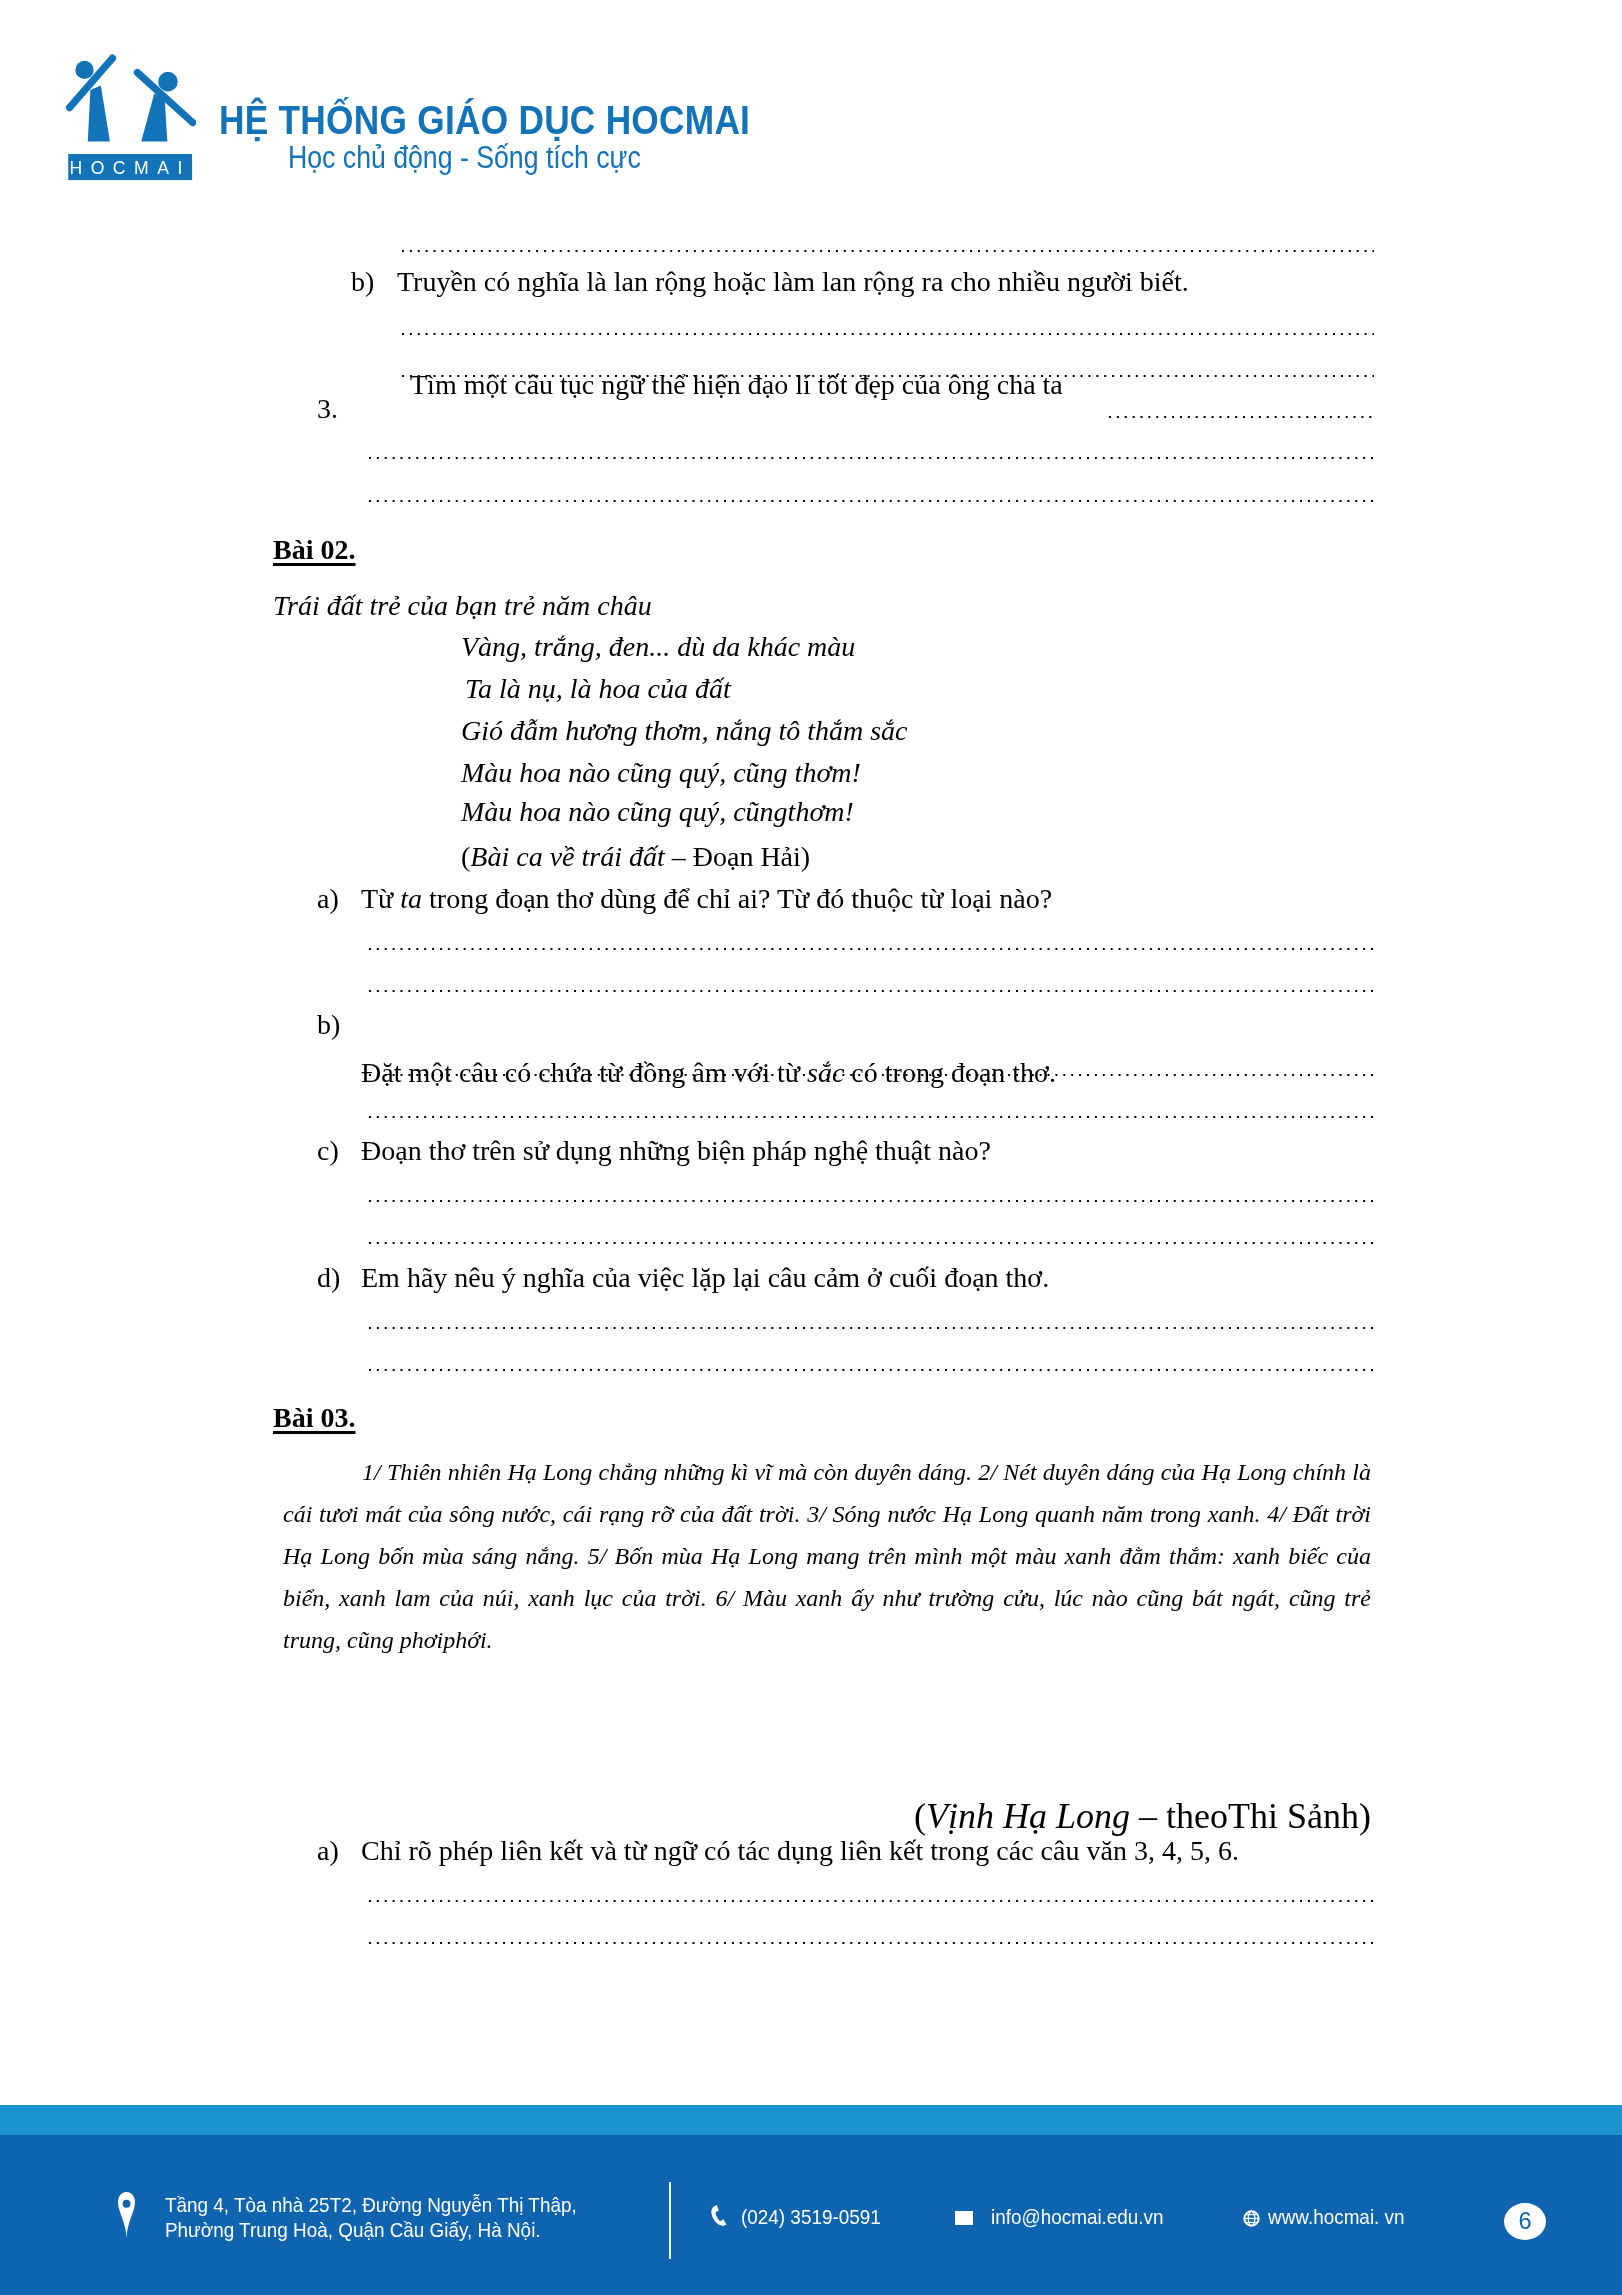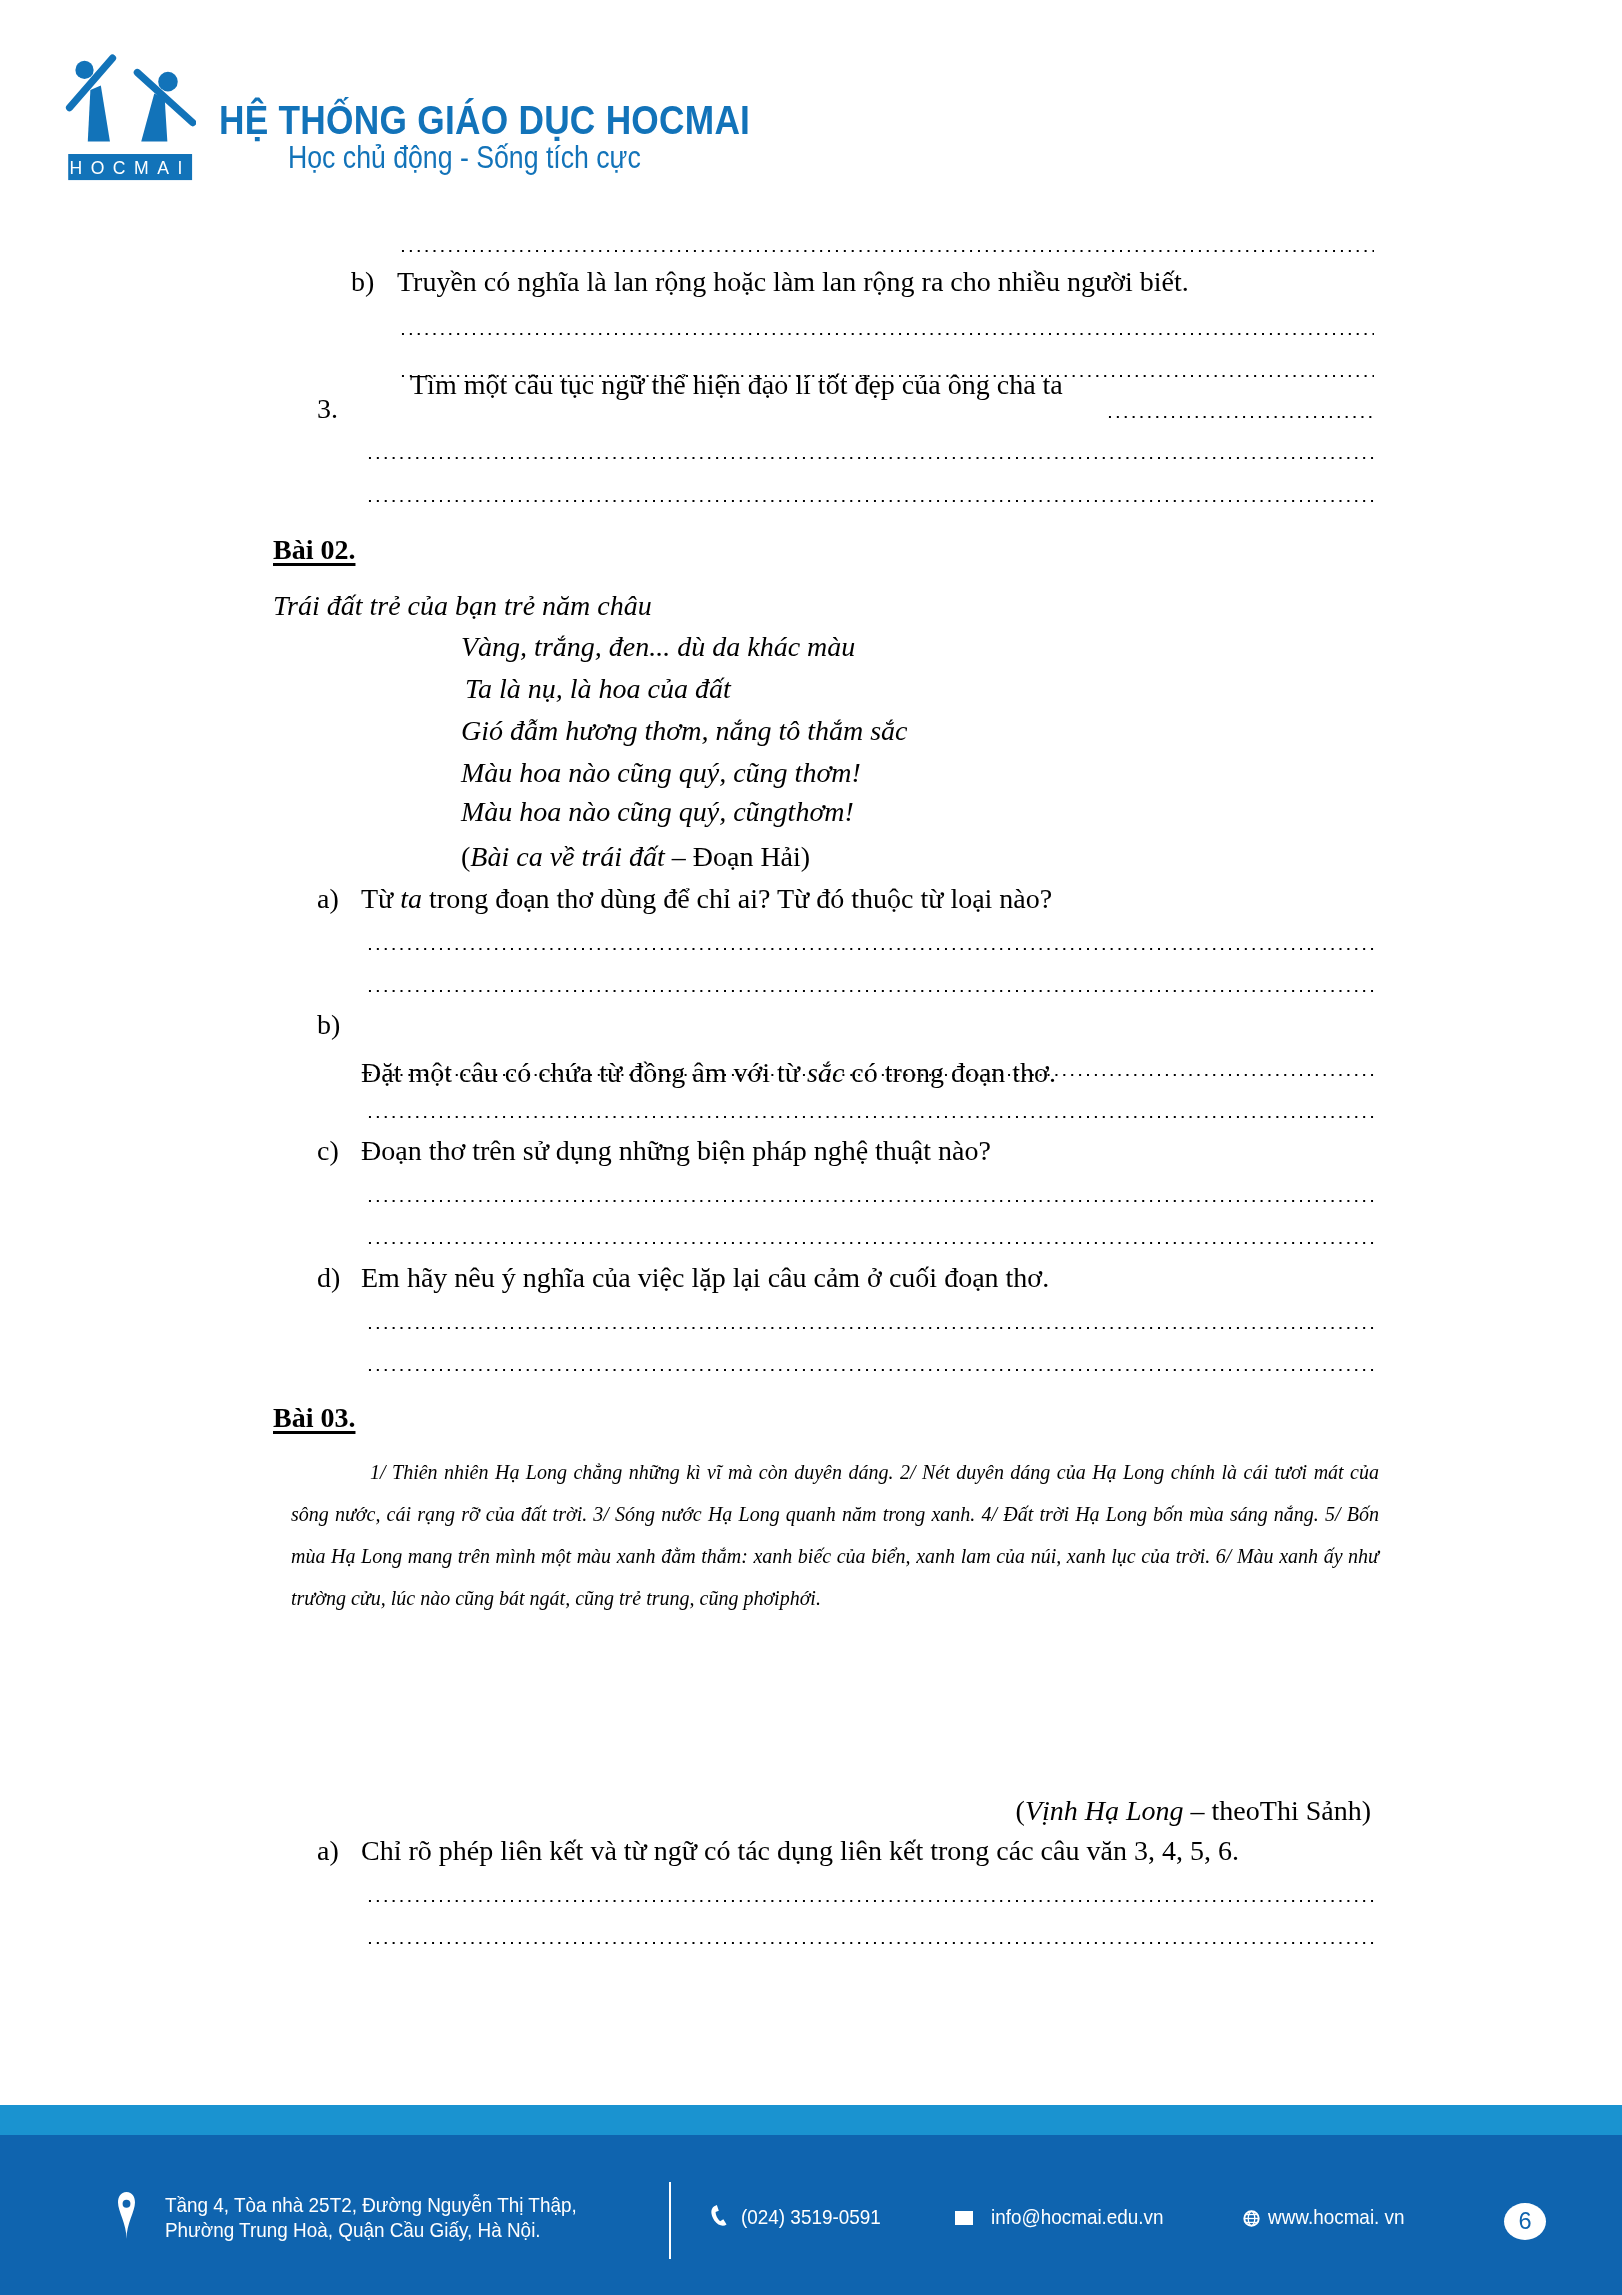--- a/index.html
+++ b/index.html
@@ -26,24 +26,24 @@
   .i { font-style: italic; }
   .b { font-weight: bold; }
   .u { text-decoration: underline; text-decoration-thickness: 2.6px; text-underline-offset: 3.9px; }
   .dots {
     position: absolute; height: 3.9px; right: 249px;
     background-image: radial-gradient(circle, #000 1px, transparent 1.4px);
     background-size: 7.9px 3.9px; background-repeat: repeat-x;
   }
   .para {
     position: absolute; left: 283px; width: 1088px;
-    font-size: 20px; line-height: 42px; font-style: italic; text-align: justify; margin-left: 8px;
+    font-size: 24px; line-height: 42px; font-style: italic; text-align: justify;
   }
   .para p { margin: 0; text-indent: 79px; }
-  .attr { position: absolute; right: 252px; font-size: 28px; white-space: nowrap; }
+  .attr { position: absolute; right: 252px; font-size: 36px; white-space: nowrap; }
   
   .footer-stripe { left: 0; top: 2105px; width: 1623px; height: 30px; background: #1a93d0; }
   .footer-main { left: 0; top: 2135px; width: 1623px; height: 160px; background: #0f64af; }
   .ft { color: #fff; font-family: "Liberation Sans", sans-serif; font-size: 21px; white-space: nowrap;
         transform: scaleX(0.9); transform-origin: left top; }
   .divider { left: 669px; top: 2182px; width: 2px; height: 77px; background: #fff; }
   .page-badge {
     left: 1504px; top: 2203px; width: 42px; height: 37px; border-radius: 50%;
     background: #fff; color: #0f64af; font-family: "Liberation Sans", sans-serif;
     font-size: 23.6px; text-align: center; line-height: 37px;

